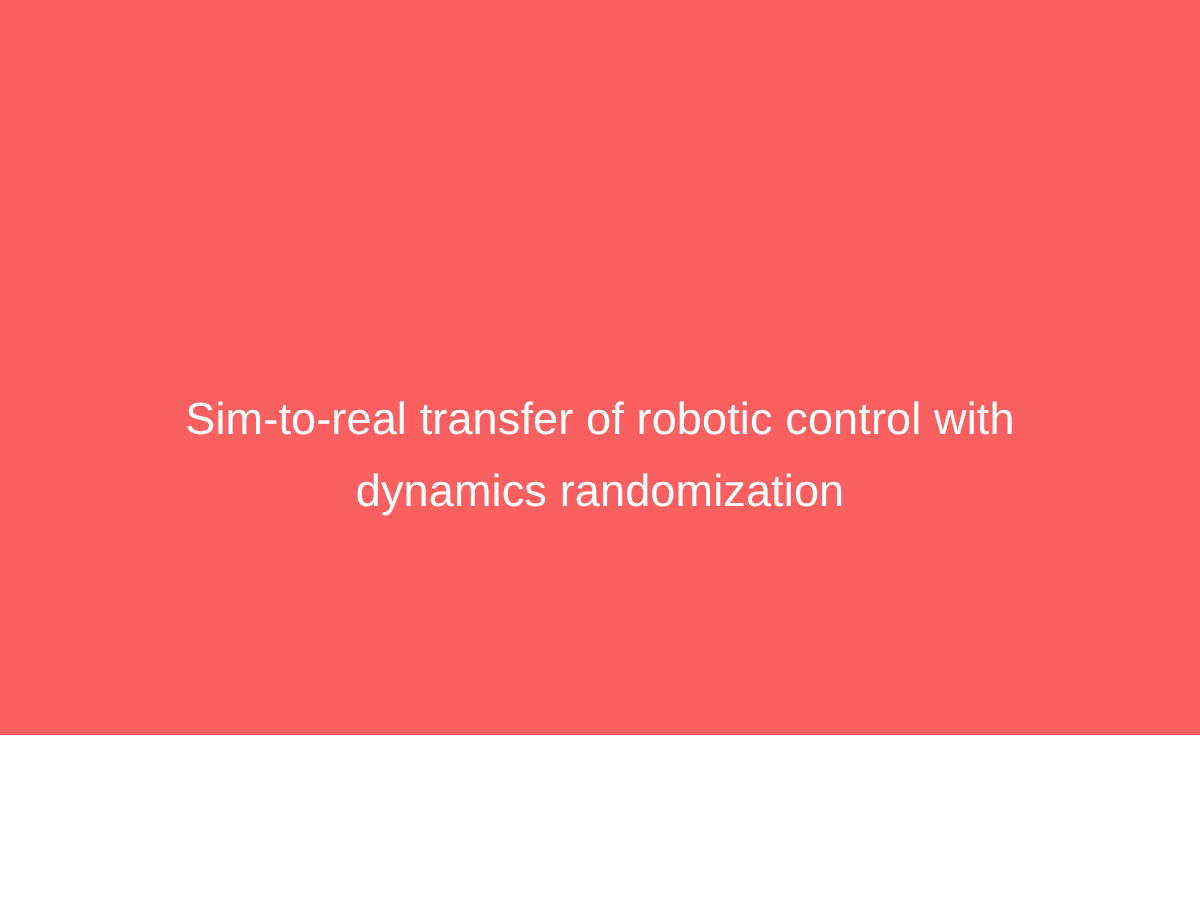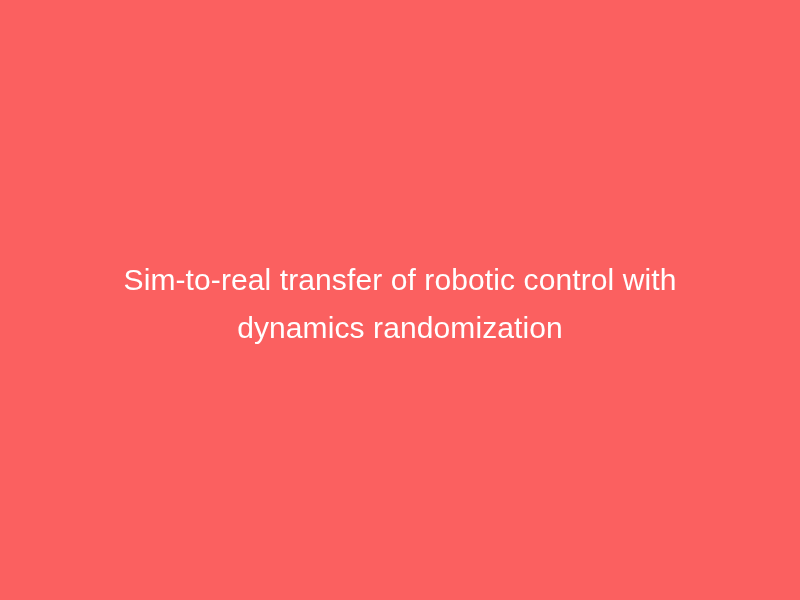--- a/index.html
+++ b/index.html
@@ -13,21 +13,21 @@
     height: 600px;
     overflow: hidden;
     font-family: "Liberation Sans", sans-serif;
   }
 
   
   .card {
     position: relative;
     box-sizing: border-box;
     width: 800px;
-    height: 600px;
+    height: 490px;
     background: #fb6060;
     display: flex;
     align-items: center;
     justify-content: center;
   }
 
   
   .title-block {
     position: absolute;
     left: 0;

